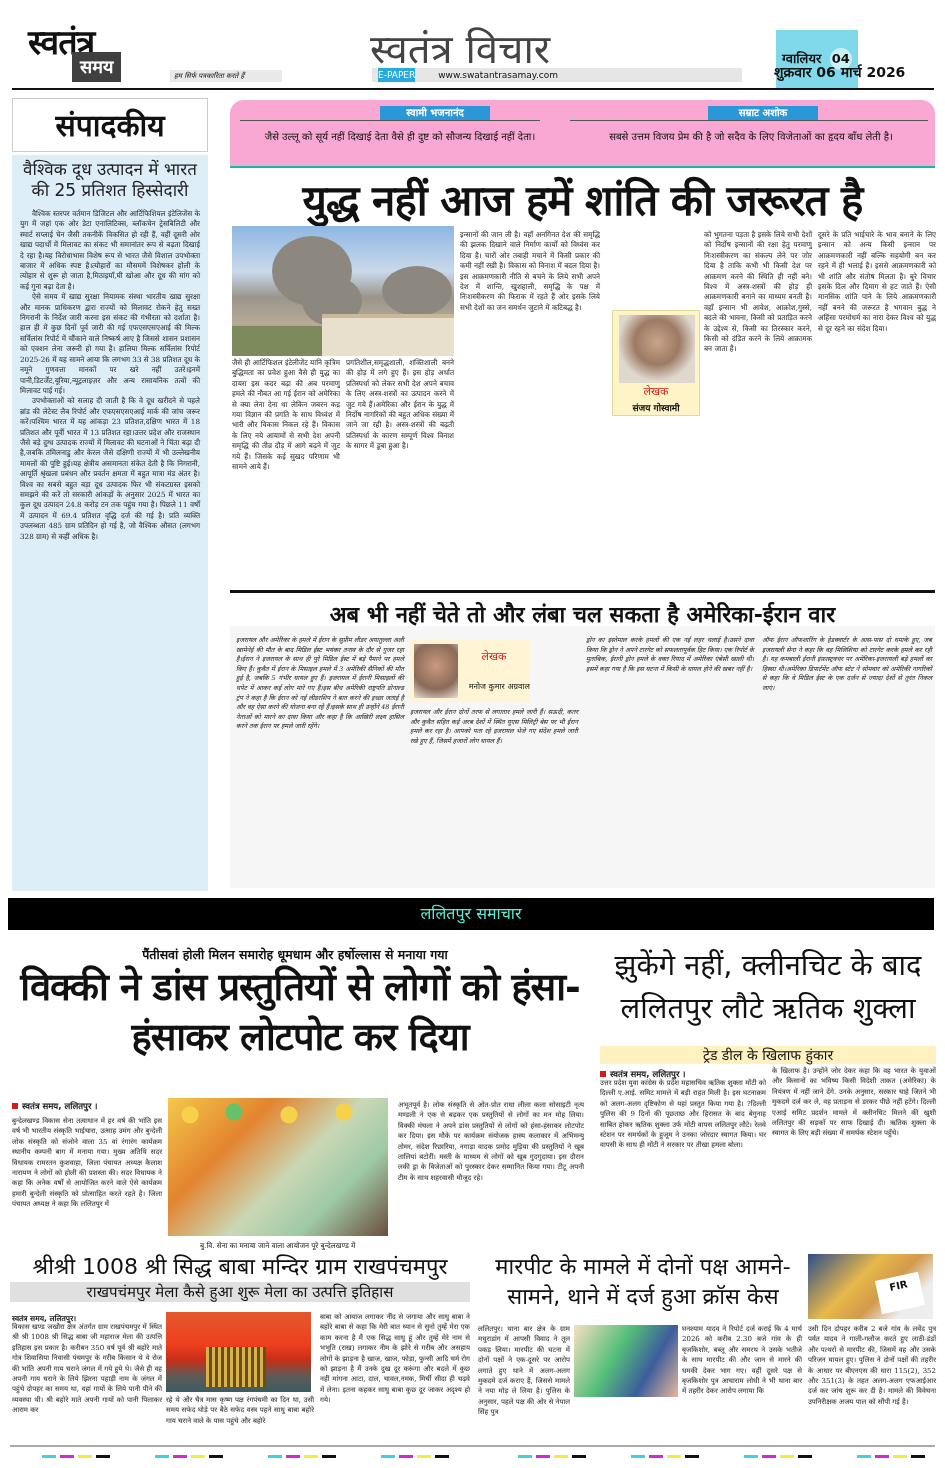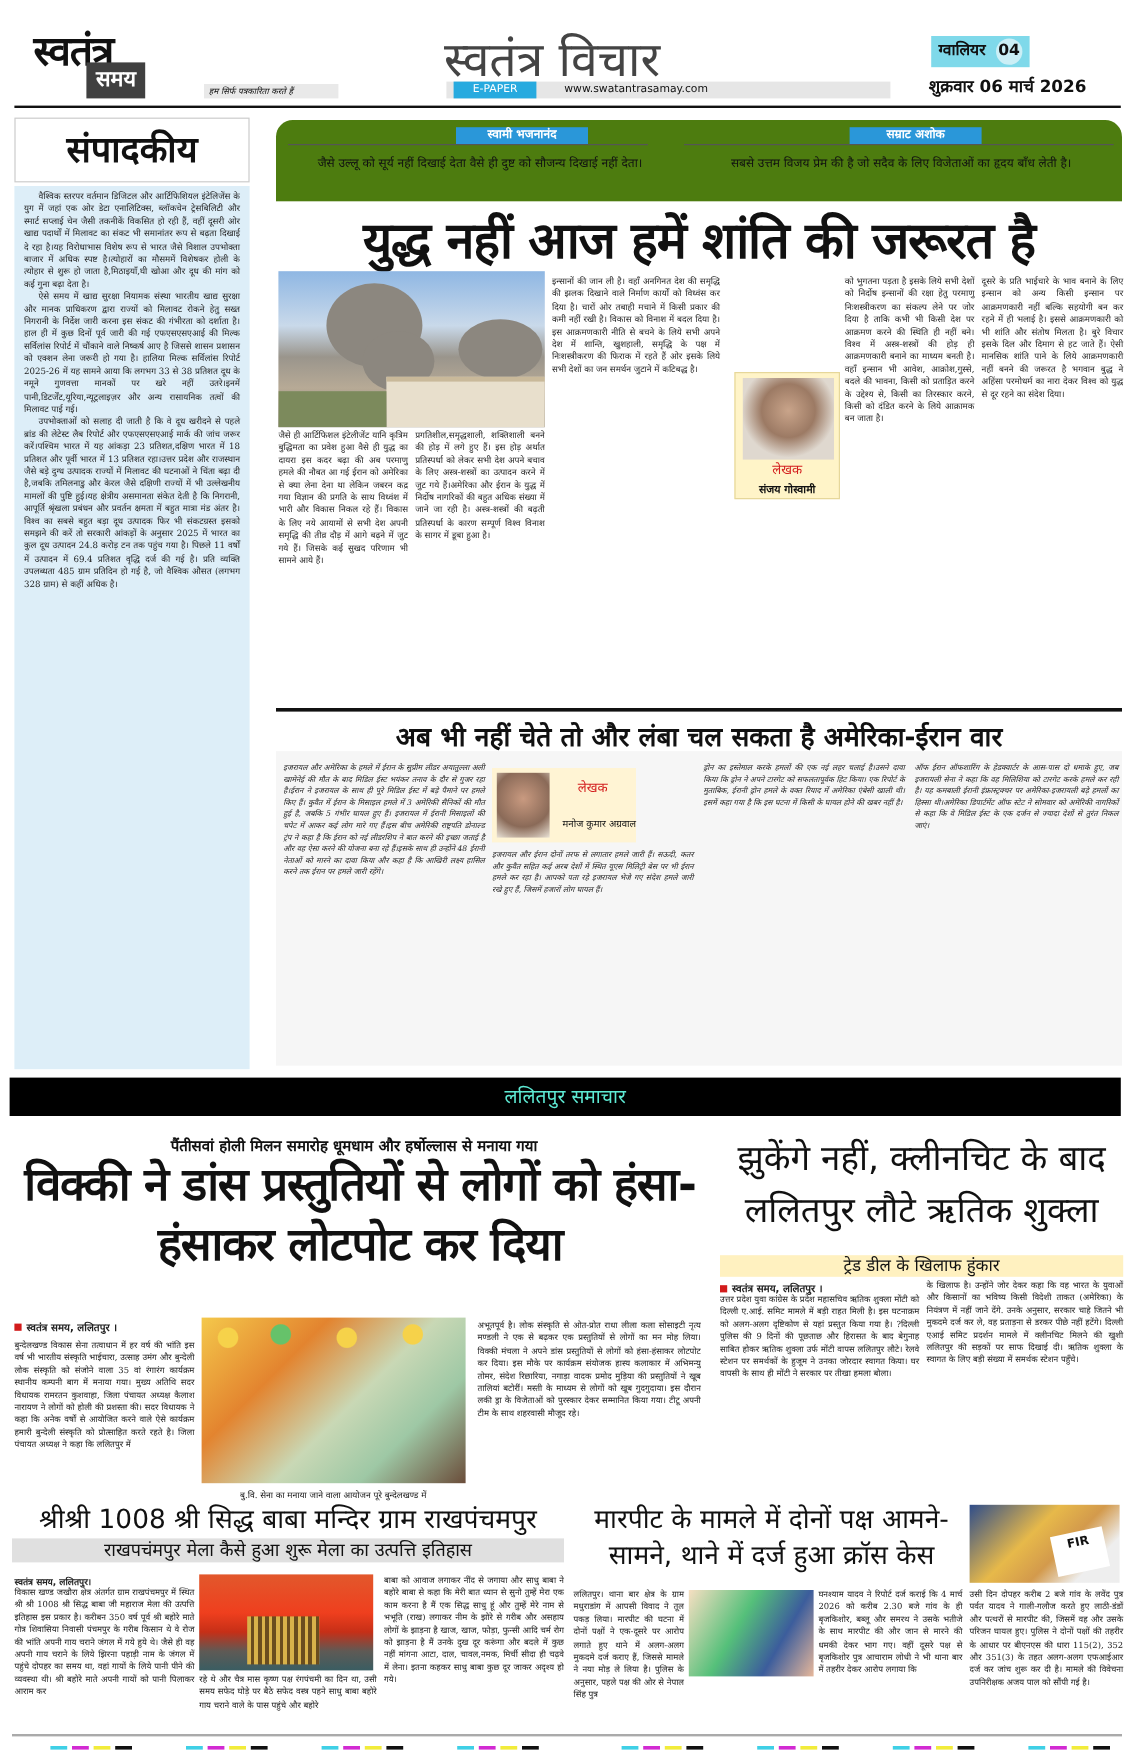--- a/index.html
+++ b/index.html
@@ -7,32 +7,32 @@
 .abs{position:absolute}
 .body-text{font-family:"DejaVu Serif",serif;font-size:7.2px;line-height:10.4px;text-align:justify;color:#222}
 .body-text p{text-indent:12px}
 
 #masthead{left:0;top:0;width:945px;height:90px}
 .logo-top{left:28px;top:18px;font-size:34px;font-weight:900;letter-spacing:-1px;font-family:"DejaVu Sans",sans-serif}
 .logo-box{left:72px;top:52px;background:#404040;color:#fff;font-size:18px;font-weight:900;padding:0 8px;height:30px;line-height:30px}
 .tagline{left:170px;top:70px;font-size:7px;font-style:italic;background:#e9e9e9;width:112px;height:12px;line-height:12px;padding-left:4px}
 .title-main{left:370px;top:20px;font-size:40px;color:#444;font-weight:400}
 .epaper-bar{left:372px;top:68px;width:370px;height:14px;background:#e6e6e6;font-size:9px;line-height:14px}
-.epaper-tag{background:#27aadf;color:#fff;padding:0 16px;display:inline-block;margin-left:6px}
-.city{left:776px;top:30px;background:#7fd9ea;padding:2px 6px;font-size:13px;font-weight:700}
+.epaper-tag{background:#27aadf;color:#fff;padding:0 0;display:inline-block;margin-left:6px}
+.city{left:776px;top:30px;background:#7fd9ea;padding:18px 6px;font-size:13px;font-weight:700}
 .pageno{display:inline-block;width:22px;height:22px;border-radius:50%;background:#cbeff6;text-align:center;line-height:22px;margin-left:4px}
 .dateline{left:774px;top:62px;font-size:14px;font-weight:700}
 .rule-top{left:12px;top:88px;width:922px;height:2px;background:#111}
 
 .sampadkiya{left:12px;top:98px;width:196px;height:54px;border:1px solid #ccc;font-size:30px;font-weight:900;text-align:center;line-height:54px}
 .edit-panel{left:12px;top:155px;width:196px;height:736px;background:#ddeef8}
 .edit-head{padding:4px 6px;font-size:17px;line-height:21px;text-align:center;color:#222}
 .edit-panel .body-text{padding:4px 8px}
 
-.quote-band{left:230px;top:100px;width:705px;height:68px;background:#4d7c0f;border-radius:14px 14px 0 0;border-bottom:2px solid #4d7c0f}
+.quote-band{left:230px;top:100px;width:705px;height:68px;background:#f9a8d4;border-radius:14px 14px 0 0;border-bottom:2px solid #14b8a6}
 .quote-tag{position:absolute;top:6px;background:#2a97d9;color:#fff;font-size:10px;font-weight:700;text-align:center;height:14px;line-height:14px}
 .quote-rule{position:absolute;top:20px;height:1px;background:#555}
 .quote-text{position:absolute;top:30px;font-size:10px;text-align:center;line-height:14px}
 .main-headline{left:230px;top:170px;width:705px;text-align:center;font-size:42px;font-weight:900;letter-spacing:-1px}
 .war-photo{left:232px;top:226px;width:222px;height:130px;background:linear-gradient(#8fb7e3 0%,#c9d9ea 35%,#9a958c 55%,#b7aa96 75%,#7d7565 100%);overflow:hidden}
 .smoke{position:absolute;border-radius:50%;background:#8c877f}
 .cols{top:358px;height:205px}
 .author-box{left:612px;top:310px;width:88px;height:106px;background:#fff4c8;border:1px solid #e6d79a}
 .author-photo{position:absolute;left:6px;top:4px;width:76px;height:68px;background:radial-gradient(circle at 50% 40%,#c9a48a 0%,#9c7a64 40%,#dfd8cf 70%)}
 .author-label{position:absolute;left:0;top:72px;width:100%;text-align:center;color:#d42020;font-size:11px}
@@ -77,20 +77,21 @@
   <div class="abs city">
     <span>ग्वालियर</span>
     <span class="pageno">04</span>
   </div>
   <div class="abs dateline">शुक्रवार 06 मार्च 2026</div>
   <div class="abs rule-top"></div>
 </div>
 
 <div class="abs sampadkiya">संपादकीय</div>
 <div class="abs edit-panel">
+  <div class="edit-head">वैश्विक दूध उत्पादन में भारत की 25 प्रतिशत हिस्सेदारी</div>
   <div class="body-text">
     <p>वैश्विक स्तरपर वर्तमान डिजिटल और आर्टिफिशियल इंटेलिजेंस के युग में जहां एक ओर डेटा एनालिटिक्स, ब्लॉकचेन ट्रेसबिलिटी और स्मार्ट सप्लाई चेन जैसी तकनीकें विकसित हो रही हैं, वहीं दूसरी ओर खाद्य पदार्थों में मिलावट का संकट भी समानांतर रूप से बढ़ता दिखाई दे रहा है।यह विरोधाभास विशेष रूप से भारत जैसे विशाल उपभोक्ता बाजार में अधिक स्पष्ट है।त्योहारों का मौसममें विशेषकर होली के त्योहार से शुरू हो जाता है,मिठाइयाँ,घी खोआ और दूध की मांग को कई गुना बढ़ा देता है।</p>
     <p>ऐसे समय में खाद्य सुरक्षा नियामक संस्था भारतीय खाद्य सुरक्षा और मानक प्राधिकरण द्वारा राज्यों को मिलावट रोकने हेतु सख्त निगरानी के निर्देश जारी करना इस संकट की गंभीरता को दर्शाता है। हाल ही में कुछ दिनों पूर्व जारी की गई एफएसएसएआई की मिल्क सर्विलांस रिपोर्ट में चौंकाने वाले निष्कर्ष आए है जिससे शासन प्रशासन को एक्शन लेना जरूरी हो गया है। हालिया मिल्क सर्विलांस रिपोर्ट 2025-26 में यह सामने आया कि लगभग 33 से 38 प्रतिशत दूध के नमूने गुणवत्ता मानकों पर खरे नहीं उतरे।इनमें पानी,डिटर्जेंट,यूरिया,न्यूट्रलाइज़र और अन्य रासायनिक तत्वों की मिलावट पाई गई।</p>
     <p>उपभोक्ताओं को सलाह दी जाती है कि वे दूध खरीदने से पहले ब्रांड की लेटेस्ट लैब रिपोर्ट और एफएसएसएआई मार्क की जांच जरूर करें।पश्चिम भारत में यह आंकड़ा 23 प्रतिशत,दक्षिण भारत में 18 प्रतिशत और पूर्वी भारत में 13 प्रतिशत रहा।उत्तर प्रदेश और राजस्थान जैसे बड़े दुग्ध उत्पादक राज्यों में मिलावट की घटनाओं ने चिंता बढ़ा दी है,जबकि तमिलनाडु और केरल जैसे दक्षिणी राज्यों में भी उल्लेखनीय मामलों की पुष्टि हुई।यह क्षेत्रीय असमानता संकेत देती है कि निगरानी, आपूर्ति श्रृंखला प्रबंधन और प्रवर्तन क्षमता में बहुत मात्रा मंड अंतर है। विश्व का सबसे बहुत बड़ा दूध उत्पादक फिर भी संकटग्रस्त इसको समझने की करें तो सरकारी आंकड़ों के अनुसार 2025 में भारत का कुल दूध उत्पादन 24.8 करोड़ टन तक पहुंच गया है। पिछले 11 वर्षों में उत्पादन में 69.4 प्रतिशत वृद्धि दर्ज की गई है। प्रति व्यक्ति उपलब्धता 485 ग्राम प्रतिदिन हो गई है, जो वैश्विक औसत (लगभग 328 ग्राम) से कहीं अधिक है।</p>
   </div>
 </div>
 
 <div class="abs quote-band">
   <div class="quote-tag" style="left:150px;width:110px">स्वामी भजनानंद</div>
   <div class="quote-rule" style="left:10px;width:300px"></div>

